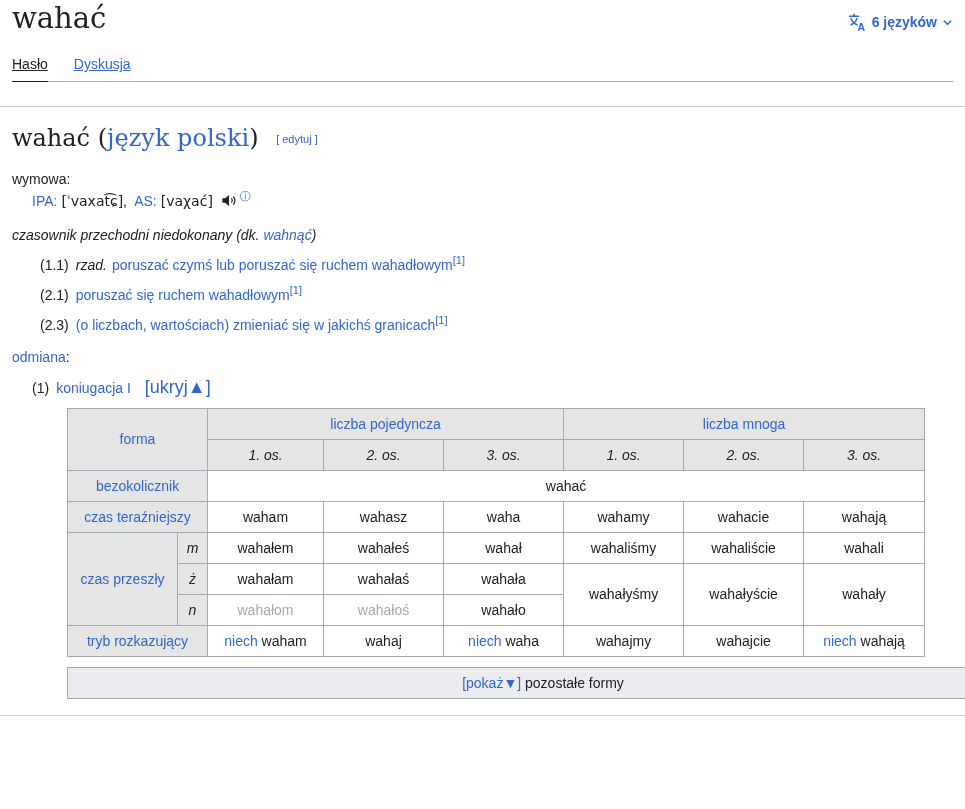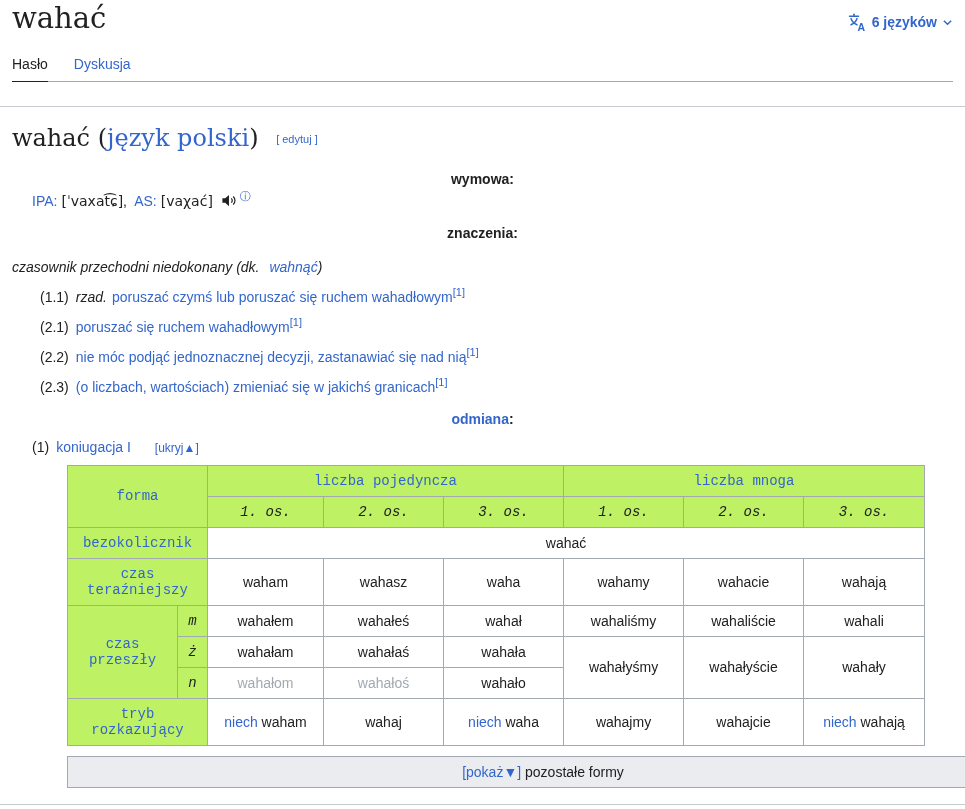--- a/index.html
+++ b/index.html
@@ -26,61 +26,61 @@
     font:inherit; font-weight:bold; color:#3366cc; cursor:pointer;
   }
   .icon { display:inline-flex; align-items:center; }
 
   
   .tabbar {
     display:flex; justify-content:space-between; align-items:flex-end;
     border-bottom:1px solid #a2a9b1; margin-top:12px;
   }
   .tabs-left, .tabs-right { display:flex; align-items:flex-end; gap:26px; }
-  .tab { padding:9px 0 9px; display:inline-flex; align-items:center; gap:4px; color:#3366cc; cursor:pointer; }
+  .tab { padding:9px 0 9px; display:inline-flex; align-items:center; gap:4px; color:#3366cc; cursor:pointer;text-decoration:underline; }
   .tab.active { color:#202122; border-bottom:1px solid #202122; margin-bottom:-1px; }
   .tab.tools { color:#202122; }
   .chev-gray { color:#54595d; }
 
   .content-divider { border:0; border-top:1px solid #c8ccd1; margin:24px -12px 0; }
 
   
   .entry-heading {
     font-family:"DejaVu Serif","Liberation Serif",serif;
     font-weight:normal; font-size:24px; margin:16px 0 8px; line-height:1.3;
   }
   .edit-link { font-family:"Liberation Sans","DejaVu Sans",sans-serif; font-size:11px; margin-left:10px; vertical-align:3px; }
 
   
-  .field-label { font-weight:bold; margin:16px 0 6px;text-align:center; }
+  .field-label { font-weight:normal; margin:16px 0 6px; }
   .pron-line { margin:6px 0 0 20px; }
   .pron-line > * { margin-right:4px; }
   .nogap > * { margin-right:0; }
   .ipa { font-family:"DejaVu Sans",sans-serif; }
   sup.ref { color:#3366cc; font-size:11px; line-height:0; vertical-align:super; cursor:pointer; }
 
   .def-intro { font-style:italic; margin:18px 0 8px; }
-  .def-intro a { font-style:italic;margin-left:6px; }
+  .def-intro a { font-style:italic; }
   .def-item { margin:14px 0 14px 28px; }
   .num { margin-right:7px; }
   .qualifier { font-style:italic; margin-right:5px; }
 
   .conj-intro { margin:12px 0 10px 20px; }
-  .hide-btn { font-size:12px; margin-left:24px; }
+  .hide-btn { font-size:18px; margin-left:14px; }
 
   
   .conj-table {
     border-collapse:collapse; table-layout:fixed; width:857px;
     margin:2px 0 0 55px; font-size:14px;
   }
   .conj-table th, .conj-table td {
     border:1px solid #a2a9b1; padding:7px 4px; text-align:center;
     font-weight:normal; overflow:hidden;
   }
-  .conj-table th { background:#bef264;font-family:Liberation Mono, monospace; }
+  .conj-table th { background:#e5e5e5; }
   .person { font-style:italic; }
   .gender { font-style:italic; }
   .cell-bold { font-weight:bold; }
   .cell-gray { color:#a2a9b1; }
 
   .show-more {
     width:952px; margin:10px 0 0 55px; padding:7px 0;
     border:1px solid #a2a9b1; background:#eaecf0; text-align:center;
   }
   .bottom-divider { border:0; border-top:1px solid #c8ccd1; margin:16px -12px 0; }
@@ -134,36 +134,32 @@
     <a class="link">AS:</a><span class="ipa">[vaχać]</span>
     <span class="icon" style="vertical-align:-2px;">
       <svg width="15" height="15" viewBox="0 0 16 16">
         <path d="M1.5 5.5 v5 h3 l4 3.5 v-12 l-4 3.5 z" fill="#202122"></path>
         <path d="M11 5.7 a3.2 3.2 0 0 1 0 4.6" fill="none" stroke="#202122" stroke-width="1.3"></path>
         <path d="M13 3.7 a5.8 5.8 0 0 1 0 8.6" fill="none" stroke="#202122" stroke-width="1.3"></path>
       </svg>
     </span><sup class="ref">ⓘ</sup>
   </div>
 
-  <div class="field-label">znaczenia:</div>
 
   <p class="def-intro">
     <span>czasownik przechodni niedokonany (dk. </span><a class="link">wahnąć</a><span>)</span>
   </p>
 
   <div class="def-item">
     <span class="num">(1.1)</span><span class="qualifier">rzad.</span><a class="link">poruszać czymś lub poruszać się ruchem wahadłowym</a><sup class="ref">[1]</sup>
   </div>
 
 
   <div class="def-item">
     <span class="num">(2.1)</span><a class="link">poruszać się ruchem wahadłowym</a><sup class="ref">[1]</sup>
-  </div>
-  <div class="def-item">
-    <span class="num">(2.2)</span><a class="link">nie móc podjąć jednoznacznej decyzji, zastanawiać się nad nią</a><sup class="ref">[1]</sup>
   </div>
   <div class="def-item">
     <span class="num">(2.3)</span><a class="link">(o liczbach, wartościach) zmieniać się w jakichś granicach</a><sup class="ref">[1]</sup>
   </div>
 
   <div class="field-label">
     <a class="link">odmiana</a><span>:</span>
   </div>
 
   <div class="conj-intro">

